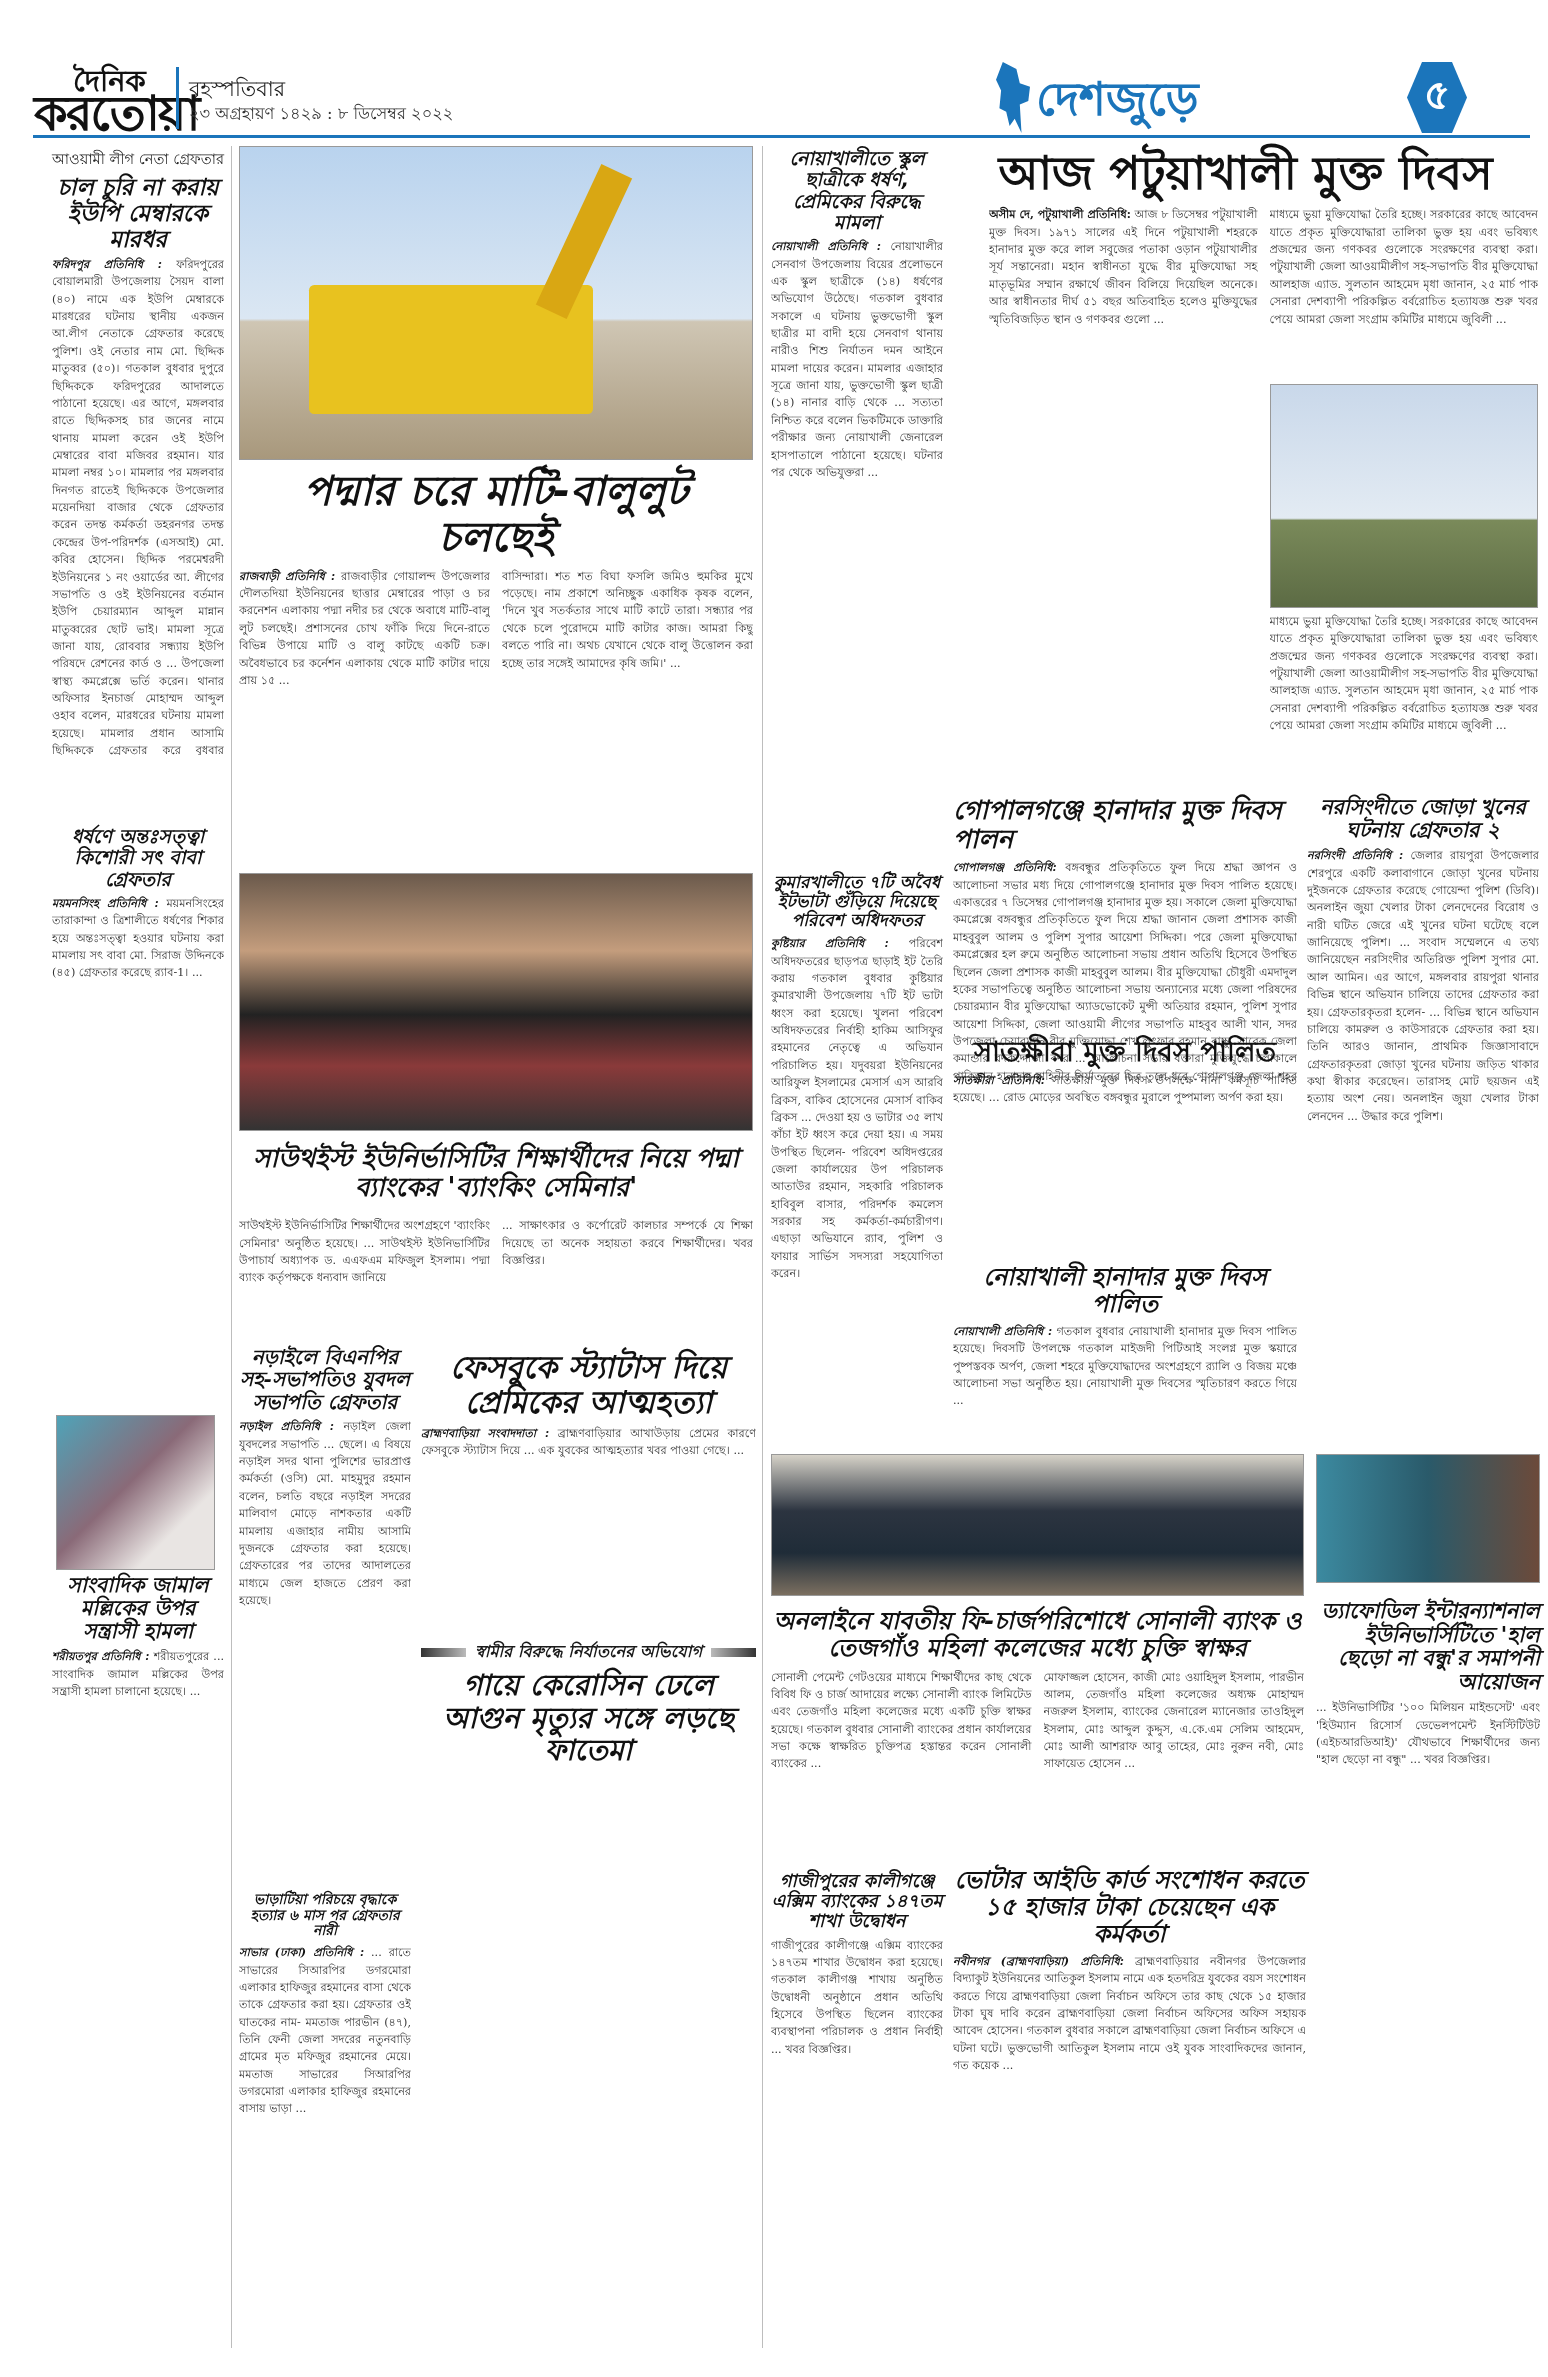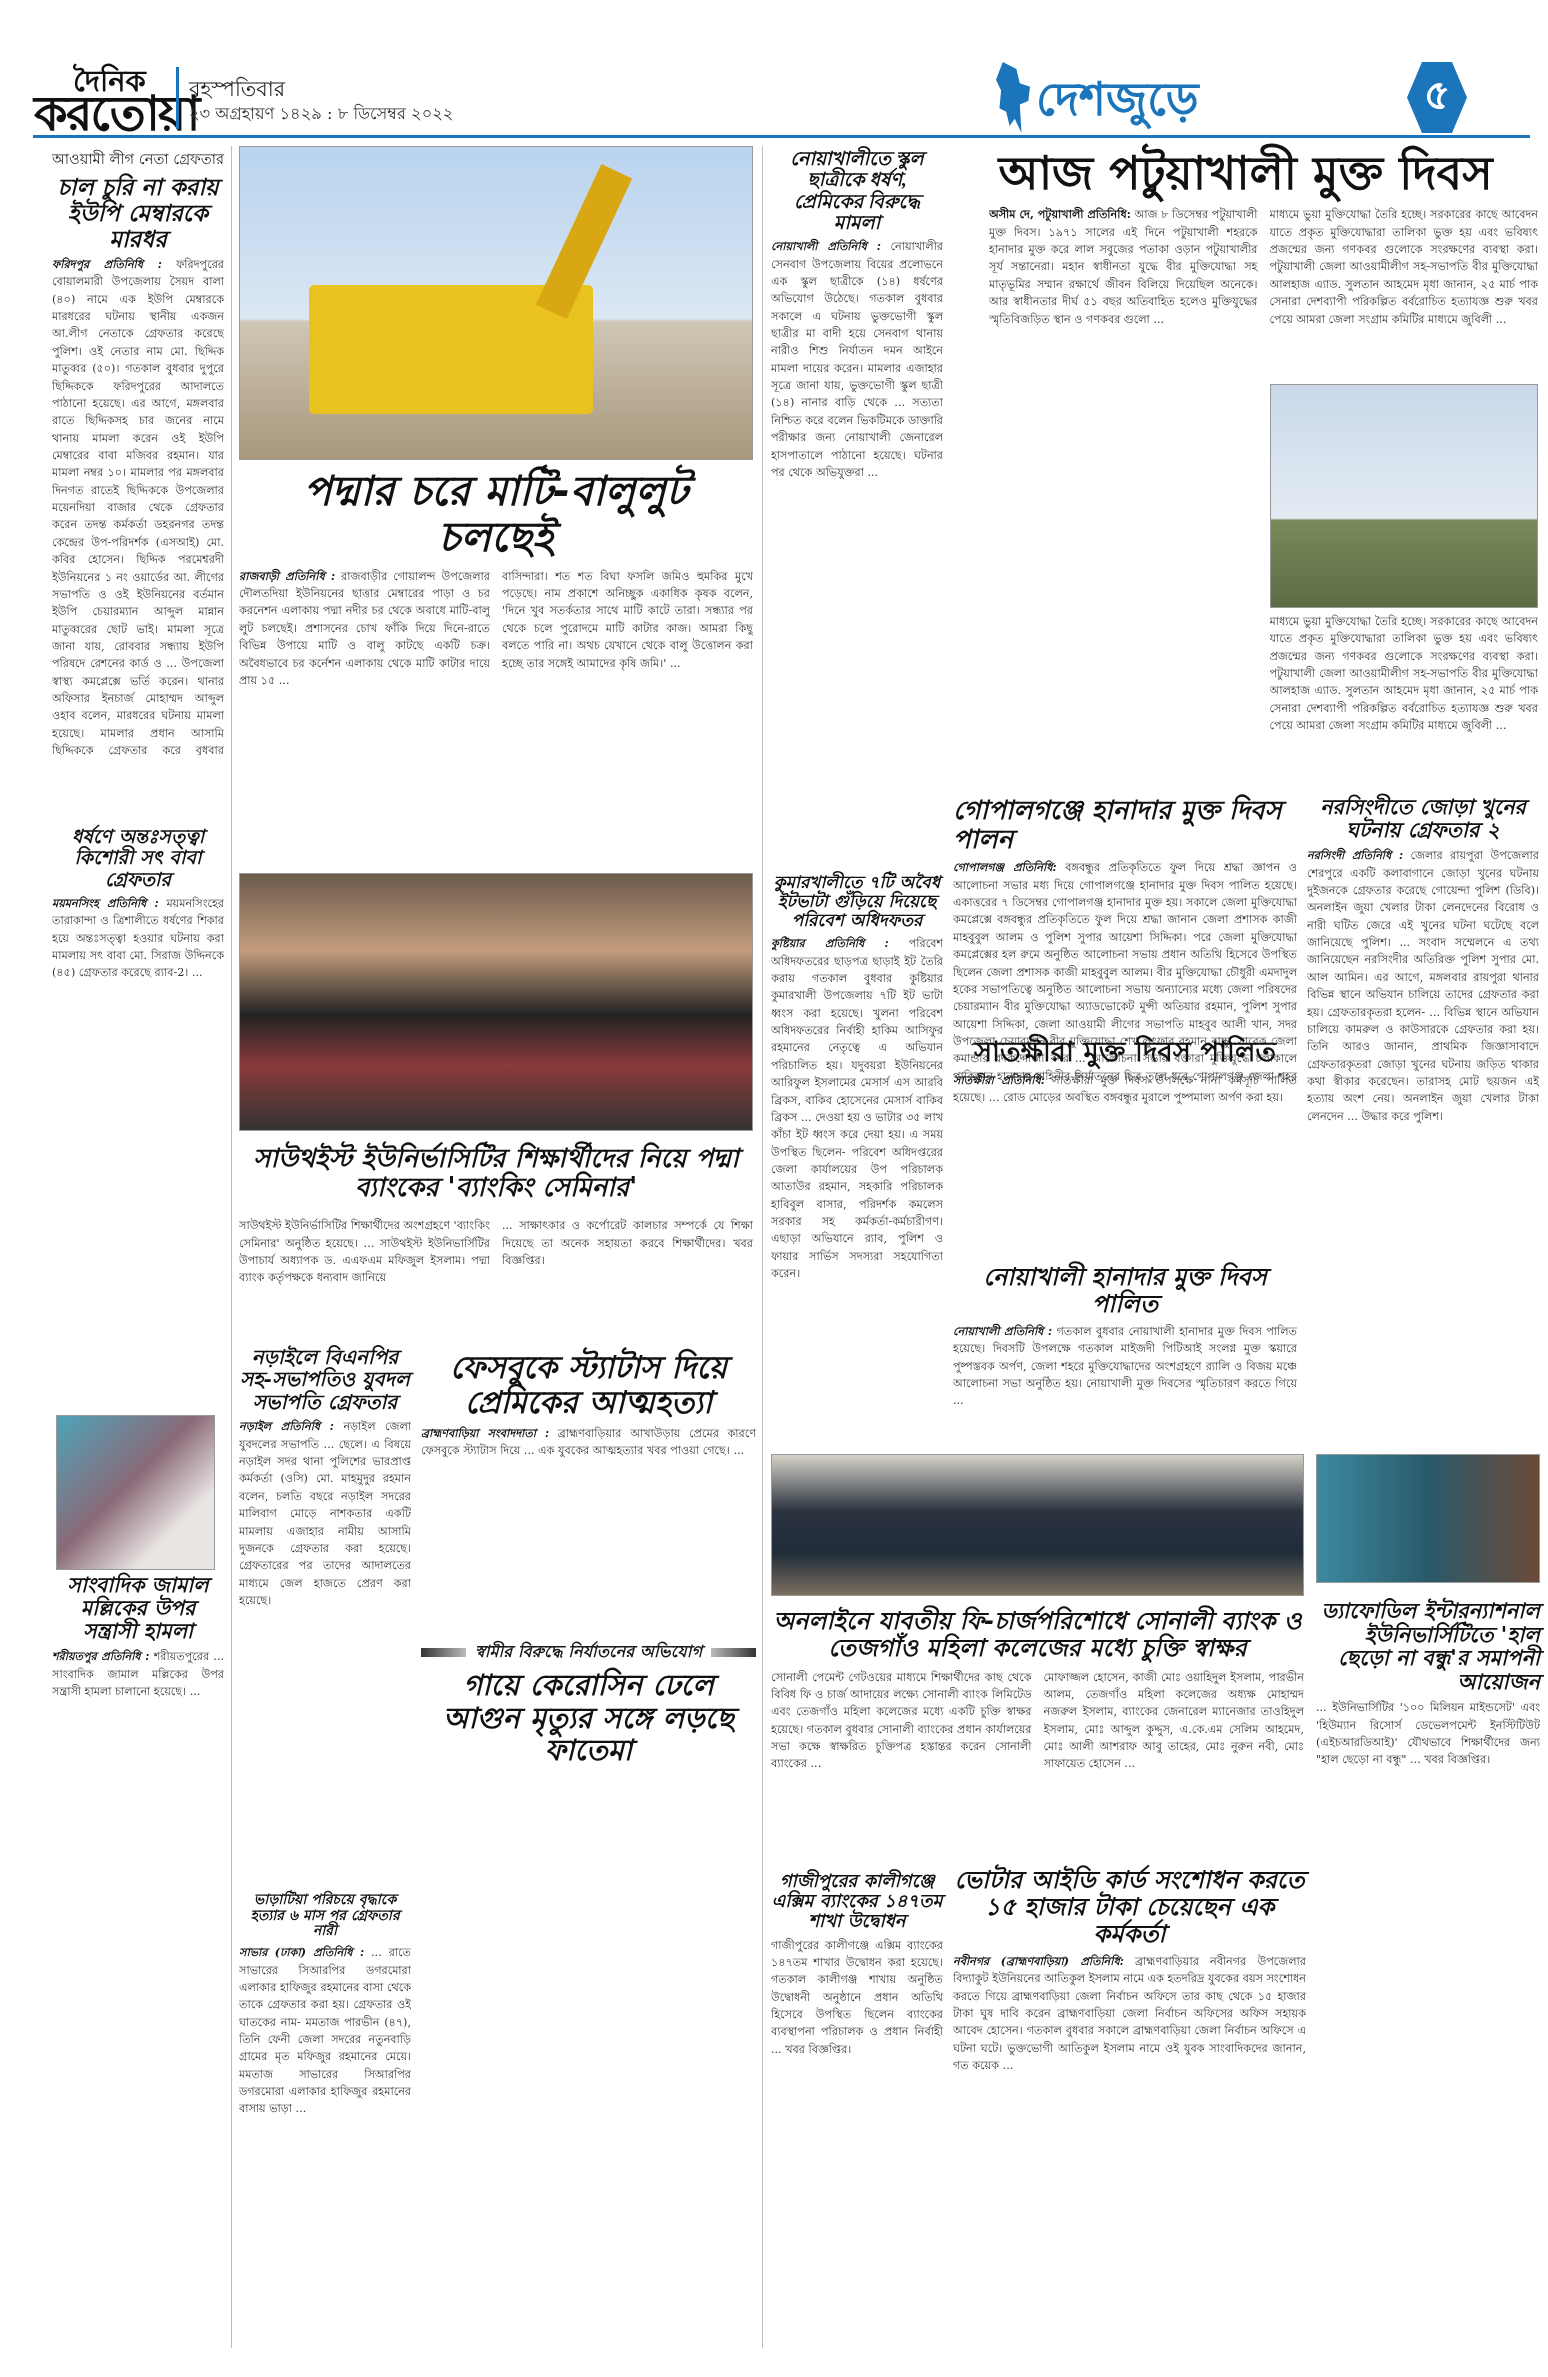--- a/index.html
+++ b/index.html
@@ -44,21 +44,21 @@
 </div>
 
 <div class="abs" style="left:52px;top:148px;width:172px;">
   <div class="kicker">আওয়ামী লীগ নেতা গ্রেফতার</div>
   <div class="hl" style="font-size:23px;margin:3.4px 0 3.4px;">চাল চুরি না করায় ইউপি মেম্বারকে মারধর</div>
   <div class="body" style="height:499px;"><span class="dateline">ফরিদপুর প্রতিনিধি :</span> <span>ফরিদপুরের বোয়ালমারী উপজেলায় সৈয়দ বালা (৪০) নামে এক ইউপি মেম্বারকে মারধরের ঘটনায় স্থানীয় একজন আ.লীগ নেতাকে গ্রেফতার করেছে পুলিশ। ওই নেতার নাম মো. ছিদ্দিক মাতুব্বর (৫০)। গতকাল বুধবার দুপুরে ছিদ্দিককে ফরিদপুরের আদালতে পাঠানো হয়েছে। এর আগে, মঙ্গলবার রাতে ছিদ্দিকসহ চার জনের নামে থানায় মামলা করেন ওই ইউপি মেম্বারের বাবা মজিবর রহমান। যার মামলা নম্বর ১০। মামলার পর মঙ্গলবার দিনগত রাতেই ছিদ্দিককে উপজেলার ময়েনদিয়া বাজার থেকে গ্রেফতার করেন তদন্ত কর্মকর্তা ডহরনগর তদন্ত কেন্দ্রের উপ-পরিদর্শক (এসআই) মো. কবির হোসেন। ছিদ্দিক পরমেশ্বরদী ইউনিয়নের ১ নং ওয়ার্ডের আ. লীগের সভাপতি ও ওই ইউনিয়নের বর্তমান ইউপি চেয়ারম্যান আব্দুল মান্নান মাতুব্বরের ছোট ভাই। মামলা সূত্রে জানা যায়, রোববার সন্ধ্যায় ইউপি পরিষদে রেশনের কার্ড ও ... উপজেলা স্বাস্থ্য কমপ্লেক্সে ভর্তি করেন। থানার অফিসার ইনচার্জ মোহাম্মদ আব্দুল ওহাব বলেন, মারধরের ঘটনায় মামলা হয়েছে। মামলার প্রধান আসামি ছিদ্দিককে গ্রেফতার করে বুধবার ফরিদপুর আদালতে পাঠানো হয়েছে।</span></div>
 </div>
 
 <div class="abs" style="left:52px;top:826px;width:172px;">
   <div class="hl" style="font-size:19px;">ধর্ষণে অন্তঃসত্ত্বা কিশোরী সৎ বাবা গ্রেফতার</div>
-  <div class="body" style="height:499px;margin-top:5.2px;"><span class="dateline">ময়মনসিংহ প্রতিনিধি :</span> <span>ময়মনসিংহের তারাকান্দা ও ত্রিশালীতে ধর্ষণের শিকার হয়ে অন্তঃসত্ত্বা হওয়ার ঘটনায় করা মামলায় সৎ বাবা মো. সিরাজ উদ্দিনকে (৪৫) গ্রেফতার করেছে র‌্যাব-2। ...</span></div>
+  <div class="body" style="height:499px;margin-top:5.2px;"><span class="dateline">ময়মনসিংহ প্রতিনিধি :</span> <span>ময়মনসিংহের তারাকান্দা ও ত্রিশালীতে ধর্ষণের শিকার হয়ে অন্তঃসত্ত্বা হওয়ার ঘটনায় করা মামলায় সৎ বাবা মো. সিরাজ উদ্দিনকে (৪৫) গ্রেফতার করেছে র‌্যাব-1। ...</span></div>
 </div>
 
 <div class="abs photo" style="left:56px;top:1415px;width:159px;height:155px;background:linear-gradient(135deg,#4fa3b8 0%,#8a6a78 45%,#e9e5e3 75%);"></div>
 
 <div class="abs" style="left:52px;top:1574px;width:172px;">
   <div class="hl" style="font-size:20.6px;">সাংবাদিক জামাল মল্লিকের উপর সন্ত্রাসী হামলা</div>
   <div class="body" style="height:680px;margin-top:5.2px;"><span class="dateline">শরীয়তপুর প্রতিনিধি :</span> <span>শরীয়তপুরের ... সাংবাদিক জামাল মল্লিকের উপর সন্ত্রাসী হামলা চালানো হয়েছে। ...</span></div>
 </div>
 
 <div class="abs col-rule" style="left:231px;top:146px;height:2202px;"></div>
@@ -106,21 +106,21 @@
       <div class="bar"></div>
       <span>স্বামীর বিরুদ্ধে নির্যাতনের অভিযোগ</span>
       <div class="bar r"></div>
     </div>
   <div class="hl" style="font-size:29px;margin-top:3.4px;">গায়ে কেরোসিন ঢেলে আগুন মৃত্যুর সঙ্গে লড়ছে ফাতেমা</div>
 </div>
 
 <div class="abs col-rule" style="left:762px;top:146px;height:2202px;"></div>
 
 <div class="abs" style="left:771px;top:148px;width:172px;">
-  <div class="hl" style="font-size:19px;font-family:Liberation Serif, serif;">নোয়াখালীতে স্কুল ছাত্রীকে ধর্ষণ, প্রেমিকের বিরুদ্ধে মামলা</div>
+  <div class="hl" style="font-size:19px;">নোয়াখালীতে স্কুল ছাত্রীকে ধর্ষণ, প্রেমিকের বিরুদ্ধে মামলা</div>
   <div class="body" style="height:628px;margin-top:5.2px;"><span class="dateline">নোয়াখালী প্রতিনিধি :</span> <span>নোয়াখালীর সেনবাগ উপজেলায় বিয়ের প্রলোভনে এক স্কুল ছাত্রীকে (১৪) ধর্ষণের অভিযোগ উঠেছে। গতকাল বুধবার সকালে এ ঘটনায় ভুক্তভোগী স্কুল ছাত্রীর মা বাদী হয়ে সেনবাগ থানায় নারীও শিশু নির্যাতন দমন আইনে মামলা দায়ের করেন। মামলার এজাহার সূত্রে জানা যায়, ভুক্তভোগী স্কুল ছাত্রী (১৪) নানার বাড়ি থেকে ... সত্যতা নিশ্চিত করে বলেন ভিকটিমকে ডাক্তারি পরীক্ষার জন্য নোয়াখালী জেনারেল হাসপাতালে পাঠানো হয়েছে। ঘটনার পর থেকে অভিযুক্তরা ...</span></div>
 </div>
 
 <div class="abs" style="left:953px;top:148px;width:585px;">
   <div class="hl" style="font-size:46px;font-style:normal;">আজ পটুয়াখালী মুক্ত দিবস</div>
   <div style="display:flex;gap:12px;margin-top:6.9px;margin-left:36px;">
     <div class="body" style="flex:1;height:619px;"><span class="dateline" style="font-style:normal;">অসীম দে, পটুয়াখালী প্রতিনিধি:</span> <span>আজ ৮ ডিসেম্বর পটুয়াখালী মুক্ত দিবস। ১৯৭১ সালের এই দিনে পটুয়াখালী শহরকে হানাদার মুক্ত করে লাল সবুজের পতাকা ওড়ান পটুয়াখালীর সূর্য সন্তানেরা। মহান স্বাধীনতা যুদ্ধে বীর মুক্তিযোদ্ধা সহ মাতৃভূমির সম্মান রক্ষার্থে জীবন বিলিয়ে দিয়েছিল অনেকে। আর স্বাধীনতার দীর্ঘ ৫১ বছর অতিবাহিত হলেও মুক্তিযুদ্ধের স্মৃতিবিজড়িত স্থান ও গণকবর গুলো ...</span></div>
     <div style="flex:1;">
       <div class="body" style="height:172px;">মাধ্যমে ভুয়া মুক্তিযোদ্ধা তৈরি হচ্ছে। সরকারের কাছে আবেদন যাতে প্রকৃত মুক্তিযোদ্ধারা তালিকা ভুক্ত হয় এবং ভবিষ্যৎ প্রজন্মের জন্য গণকবর গুলোকে সংরক্ষণের ব্যবস্থা করা। পটুয়াখালী জেলা আওয়ামীলীগ সহ-সভাপতি বীর মুক্তিযোদ্ধা আলহাজ এ্যাড. সুলতান আহমেদ মৃধা জানান, ২৫ মার্চ পাক সেনারা দেশব্যাপী পরিকল্পিত বর্বরোচিত হত্যাযজ্ঞ শুরু খবর পেয়ে আমরা জেলা সংগ্রাম কমিটির মাধ্যমে জুবিলী ...</div>
       <div class="photo ph-sky" style="height:224px;margin-top:5.2px;background:linear-gradient(#c9d8ea 0%,#e3ebf3 60%,#7a8a5a 61%,#5c6b44 100%);"></div>

